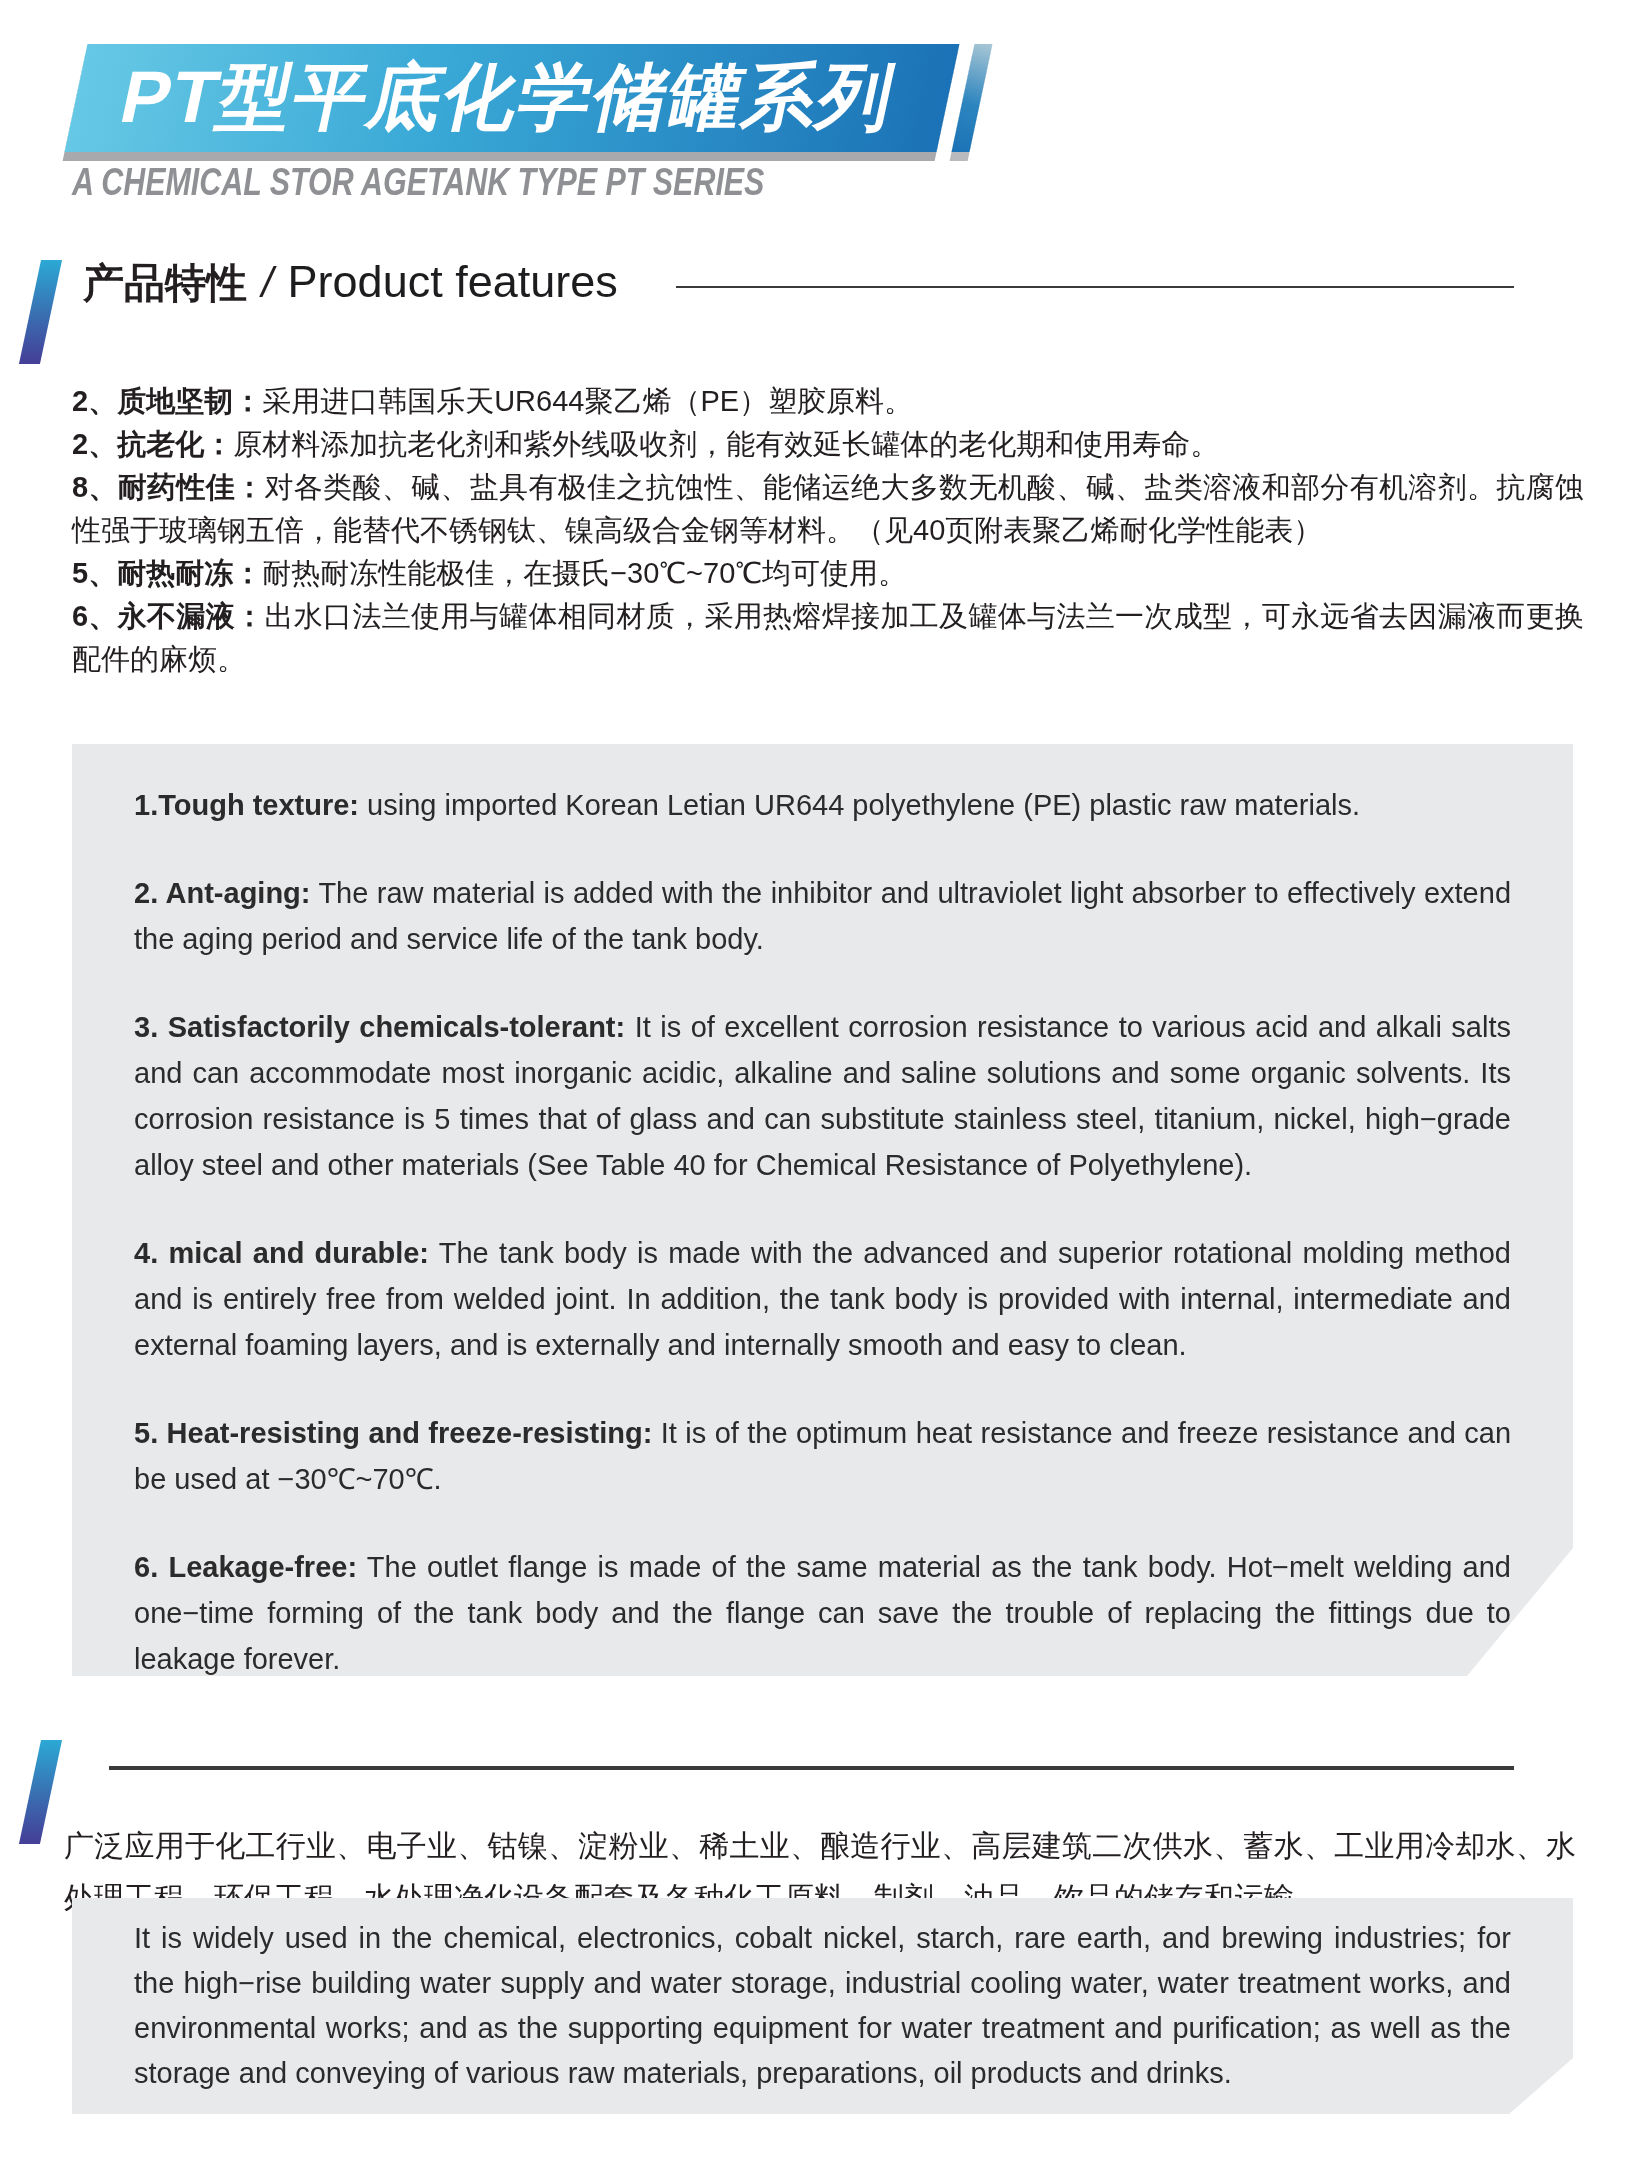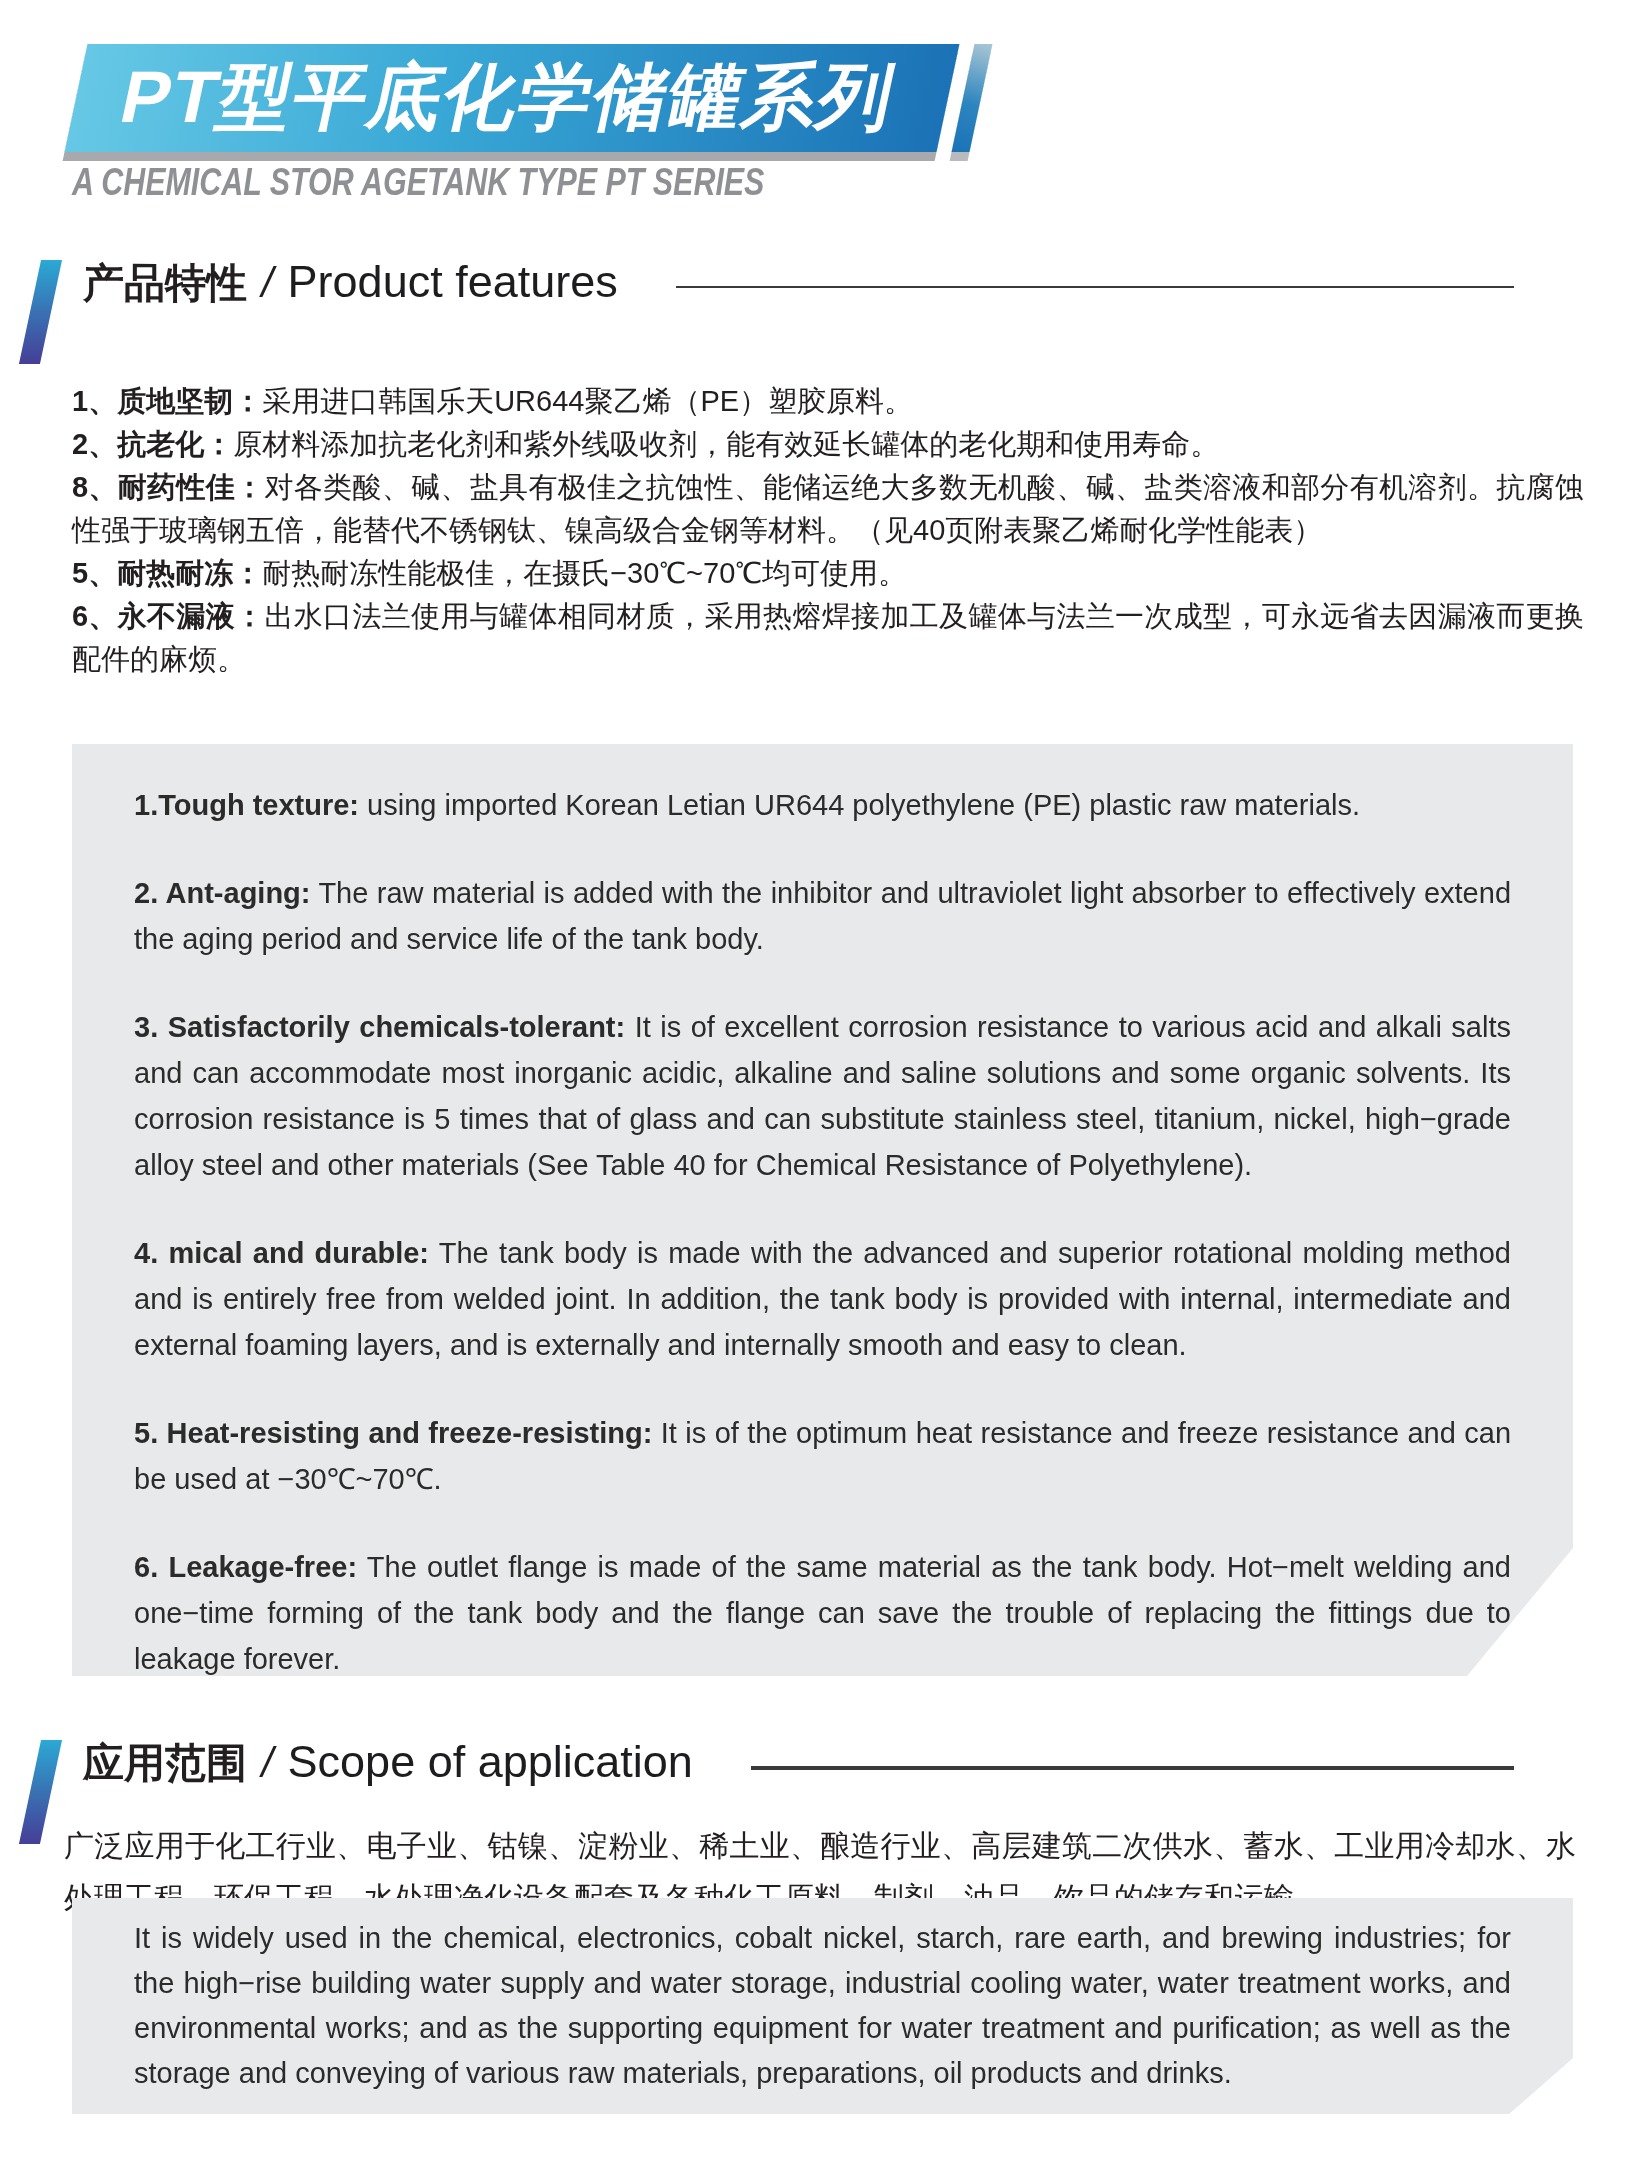--- a/index.html
+++ b/index.html
@@ -94,43 +94,38 @@
     <div class="marker"></div>
     <div class="sec-title">
       <span class="cn">产品特性</span>
       <span class="sep">/</span>
       <span class="en">Product features</span>
     </div>
     <div class="rule"></div>
   </div>
 
   <ul class="cn-list">
-    <li><b>1、质地坚韧：</b><span>采用进口韩国乐天UR644聚乙烯（PE）塑胶原料。</span></li>
+    <li><b>2、质地坚韧：</b><span>采用进口韩国乐天UR644聚乙烯（PE）塑胶原料。</span></li>
     <li><b>2、抗老化：</b><span>原材料添加抗老化剂和紫外线吸收剂，能有效延长罐体的老化期和使用寿命。</span></li>
     <li><b>8、耐药性佳：</b><span>对各类酸、碱、盐具有极佳之抗蚀性、能储运绝大多数无机酸、碱、盐类溶液和部分有机溶剂。抗腐蚀性强于玻璃钢五倍，能替代不锈钢钛、镍高级合金钢等材料。（见40页附表聚乙烯耐化学性能表）</span></li>
     <li><b>5、耐热耐冻：</b><span>耐热耐冻性能极佳，在摄氏−30℃~70℃均可使用。</span></li>
     <li><b>6、永不漏液：</b><span>出水口法兰使用与罐体相同材质，采用热熔焊接加工及罐体与法兰一次成型，可永远省去因漏液而更换配件的麻烦。</span></li>
   </ul>
 
   <div class="gray-box" id="box-features">
     <p><b>1.Tough texture:</b> <span>using imported Korean Letian UR644 polyethylene (PE) plastic raw materials.</span></p>
     <p><b>2. Ant-aging:</b> <span>The raw material is added with the inhibitor and ultraviolet light absorber to effectively extend the aging period and service life of the tank body.</span></p>
     <p><b>3. Satisfactorily chemicals-tolerant:</b> <span>It is of excellent corrosion resistance to various acid and alkali salts and can accommodate most inorganic acidic, alkaline and saline solutions and some organic solvents. Its corrosion resistance is 5 times that of glass and can substitute stainless steel, titanium, nickel, high−grade alloy steel and other materials (See Table 40 for Chemical Resistance of Polyethylene).</span></p>
     <p><b>4. mical and durable:</b> <span>The tank body is made with the advanced and superior rotational molding method and is entirely free from welded joint. In addition, the tank body is provided with internal, intermediate and external foaming layers, and is externally and internally smooth and easy to clean.</span></p>
     <p><b>5. Heat-resisting and freeze-resisting:</b> <span>It is of the optimum heat resistance and freeze resistance and can be used at −30℃~70℃.</span></p>
     <p><b>6. Leakage-free:</b> <span>The outlet flange is made of the same material as the tank body. Hot−melt welding and one−time forming of the tank body and the flange can save the trouble of replacing the fittings due to leakage forever.</span></p>
   </div>
 
   <div class="sec-head" id="scope-head">
     <div class="marker"></div>
-    <div class="sec-title">
-      <span class="cn">应用范围</span>
-      <span class="sep">/</span>
-      <span class="en">Scope of application</span>
-    </div>
     <div class="rule"></div>
   </div>
 
   <p class="cn-app">广泛应用于化工行业、电子业、钴镍、淀粉业、稀土业、酿造行业、高层建筑二次供水、蓄水、工业用冷却水、水处理工程、环保工程、水处理净化设备配套及各种化工原料、制剂、油品、饮品的储存和运输。</p>
 
   <div class="gray-box" id="box-scope">
     <p>It is widely used in the chemical, electronics, cobalt nickel, starch, rare earth, and brewing industries; for the high−rise building water supply and water storage, industrial cooling water, water treatment works, and environmental works; and as the supporting equipment for water treatment and purification; as well as the storage and conveying of various raw materials, preparations, oil products and drinks.</p>
   </div>
 
 </div>

